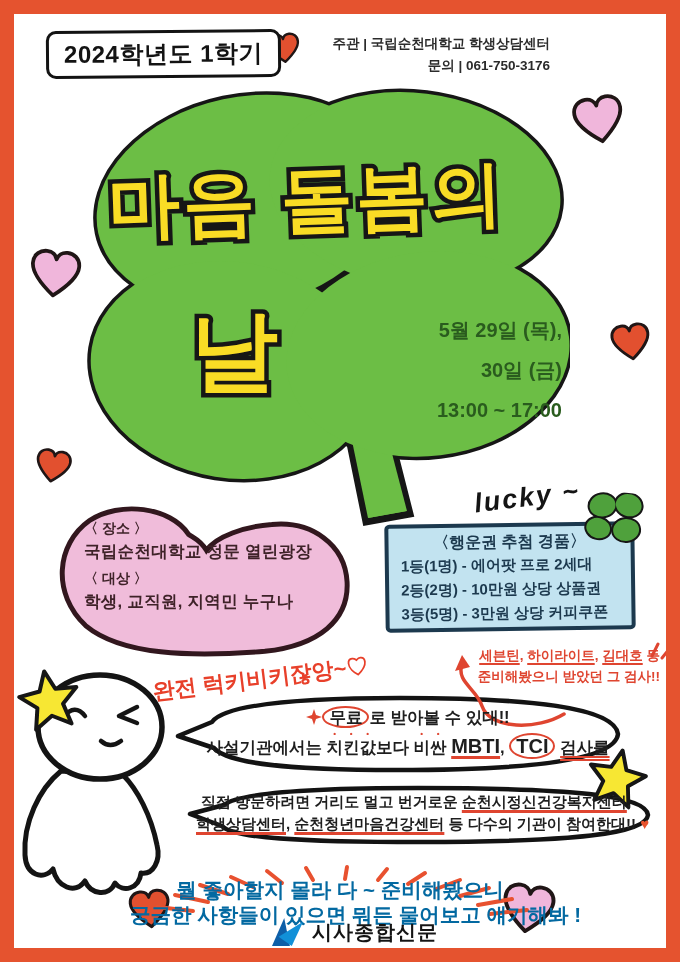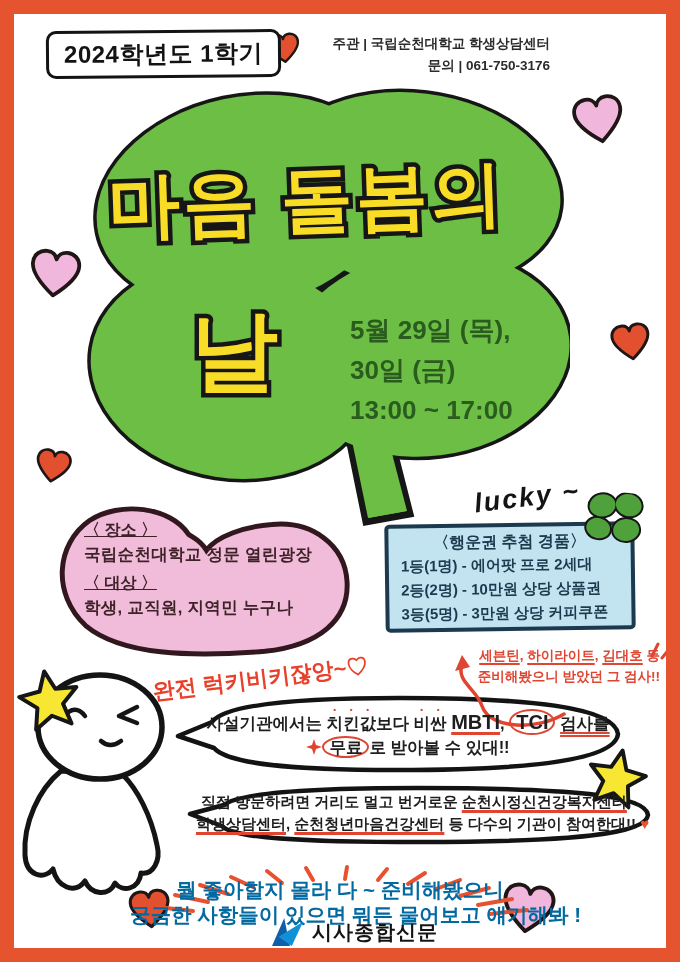--- a/index.html
+++ b/index.html
@@ -14,27 +14,27 @@
     left:46px;top:30px;border:3px solid #131313;border-radius:10px;background:#fff;
     padding:5px 15px;font-size:24px;font-weight:bold;color:#131313;transform:rotate(-.5deg);
     z-index:5;letter-spacing:.5px;
   }
   .org-info{right:130px;top:33px;text-align:right;font-size:13.5px;font-weight:bold;color:#2b2b2b;line-height:22px;z-index:5;}
   
   .title-wrap{z-index:6;white-space:nowrap;font-weight:bold;}
   .t-layer{position:absolute;left:0;top:0;letter-spacing:3px;}
   .t-stroke{-webkit-text-stroke:9px #161616;color:#161616;}
   .t-fill{color:#F9DC25;}
-  .schedule{left:350px;top:310px;width:212px;text-align:left;z-index:6;
-    font-size:26px;font-weight:bold;color:#2A5C1E;line-height:40px;}
+  .schedule{left:350px;top:310px;width:212px;text-align:right;z-index:6;
+    font-size:20px;font-weight:bold;color:#2A5C1E;line-height:40px;}
   .lucky-note{left:474px;top:482px;font-size:27px;font-style:italic;font-weight:600;color:#141414;
     transform:rotate(-7deg);letter-spacing:2px;z-index:5;}
   
   .loc-text{left:84px;top:520px;width:256px;z-index:6;color:#3E2228;}
-  .loc-label{font-size:16px;font-weight:bold;margin-bottom:3px;text-decoration:underline;}
+  .loc-label{font-size:14px;font-weight:bold;margin-bottom:3px;}
   .loc-main{font-size:16.5px;font-weight:bold;margin-bottom:7px;letter-spacing:.3px;}
   
   .prize-box{left:385px;top:523px;width:250px;height:108px;background:#C2E3F0;border:4px solid #1C394E;
     border-radius:5px;transform:rotate(-.8deg);z-index:5;box-sizing:border-box;padding:4px 0 0 0;color:#1C394E;}
   .prize-title{text-align:center;font-size:16px;font-weight:bold;line-height:22px;}
   .prize-item{font-size:15px;font-weight:bold;line-height:24px;padding-left:12px;white-space:nowrap;}
   
   .celeb-note{right:20px;top:645px;text-align:right;font-size:13.5px;font-weight:bold;
     color:#DF4530;line-height:21px;z-index:6;white-space:nowrap;}
   .u-celeb{text-decoration:underline;text-decoration-color:#DF4530;text-decoration-thickness:2px;text-underline-offset:3px;}
@@ -182,26 +182,26 @@
     <polygon points="13,19 20,3 28,15" fill="#DF4530"></polygon>
   </svg>
 
   <div class="abs lucky-vicky">완전 럭키비키잖앙~♡</div>
 
   <svg class="abs" style="left:168px;top:692px;z-index:2" width="460" height="82" viewBox="0 0 460 82">
     <path d="M10,44 L44,30 C56,14 120,6 232,6 C362,6 446,15 450,42 C447,68 362,78 228,78 C122,78 60,72 46,56 Z" fill="#ffffff" stroke="#131313" stroke-width="4.5" stroke-linejoin="round"></path>
   </svg>
   <div class="abs bubble-text b1-text">
     <div>
-      <span>사설기관에서는 </span><span class="em-dot">치킨값</span><span>보다 </span><span class="em-dot">비싼</span><span> </span><span class="latin-big u-red">MBTI</span><span>, </span><span class="latin-big circle-red">TCI</span><span> </span><span class="u-red-double">검사를</span>
-    </div>
-    <div>
       <svg style="display:inline-block;vertical-align:-2px" width="16" height="16" viewBox="0 0 16 16">
           <path d="M8,0 L10,6 L16,8 L10,10 L8,16 L6,10 L0,8 L6,6 Z" fill="#DF4530"></path>
         </svg><span class="circle-red">무료</span><span>로 받아볼 수 있대!!</span>
+    </div>
+    <div>
+      <span>사설기관에서는 </span><span class="em-dot">치킨값</span><span>보다 </span><span class="em-dot">비싼</span><span> </span><span class="latin-big u-red">MBTI</span><span>, </span><span class="latin-big circle-red">TCI</span><span> </span><span class="u-red-double">검사를</span>
     </div>
   </div>
 
   <svg class="abs" style="left:5px;top:665px;z-index:1" width="180" height="240" viewBox="0 0 180 240">
     <path d="M56,106 C34,124 18,158 20,190 C21,210 38,216 48,204 C52,222 70,230 80,216 C86,230 104,232 110,218 C118,228 134,224 136,208 C148,210 156,196 152,180 C146,150 132,124 118,110 Z" fill="#ffffff" stroke="#141414" stroke-width="5" stroke-linejoin="round"></path>
     <ellipse cx="95" cy="62" rx="62" ry="52" fill="#ffffff" stroke="#141414" stroke-width="5.5"></ellipse>
     <path d="M58,52 Q70,38 80,51" fill="none" stroke="#141414" stroke-width="4.5" stroke-linecap="round"></path>
     <path d="M132,42 L114,51 L132,58" fill="none" stroke="#141414" stroke-width="4.5" stroke-linecap="round" stroke-linejoin="round"></path>
     <path d="M96,76 Q105,84 116,76" fill="none" stroke="#141414" stroke-width="4.5" stroke-linecap="round"></path>
     <g transform="translate(12,2) rotate(-10 32 32)">

